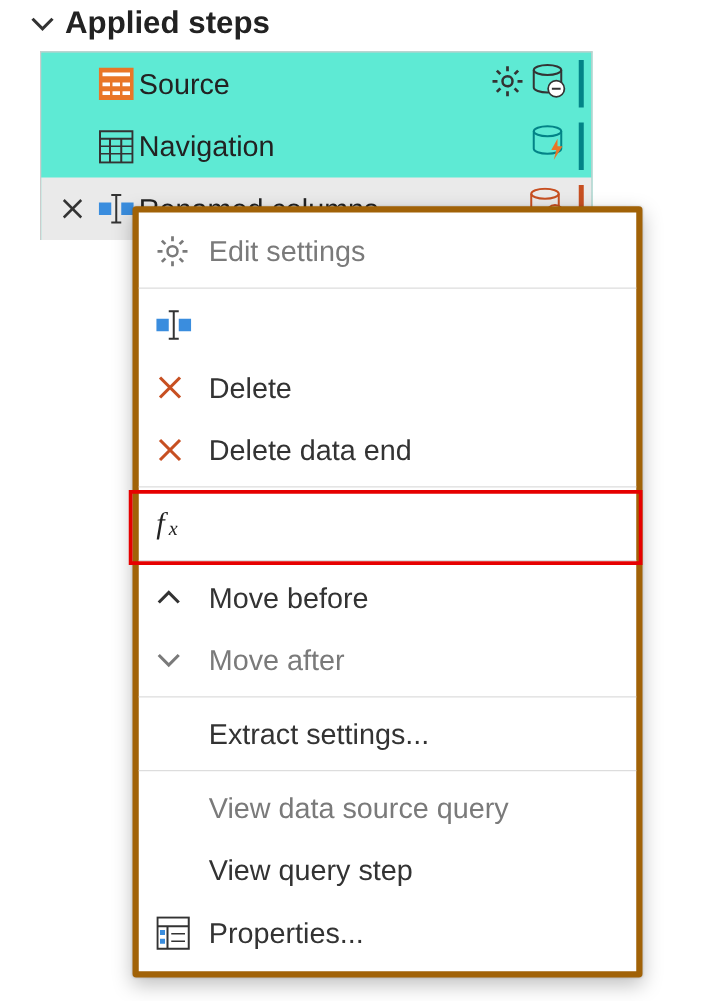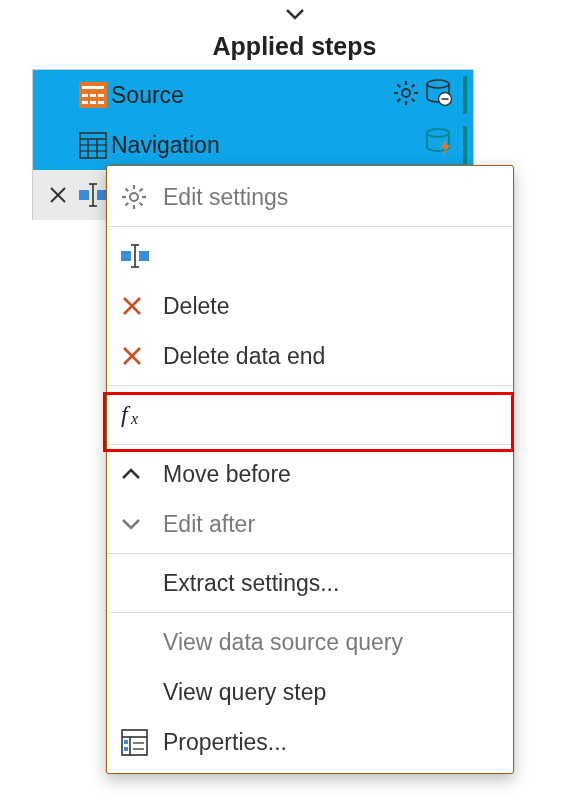--- a/index.html
+++ b/index.html
@@ -12,39 +12,38 @@
     height: 801px;
     overflow: hidden;
   }
   .panel {
     padding: 4px 0 0 0;
   }
   .panel-header {
     display: flex;
     align-items: center;
     gap: 8px;
-    padding: 0 0 6px 8px;
+    padding: 0 0 6px 24px;
     cursor: pointer;
-    flex-direction: column;
   }
   .panel-header .chev {
     display:inline-flex;
   }
   .panel-header h3 {
     margin: 0;
     font-size: 25px;
     font-weight: 600;
     color: #222;
   }
   .steps-box {
     border: 1px solid #ccc;
     border-bottom: none;
     margin: 2px 0 0 32px;
     width: 442px;
-    background: #0ea5e9;
+    background: #5eead4;
   }
   .step-row {
     display: flex;
     align-items: center;
     height: 50px;
     padding: 0 6px 0 8px;
     position: relative;
   }
   .step-row.selected {
     background: #eaeaea;
@@ -79,21 +78,21 @@
     margin-left: 4px;
   }
   .accent-teal { background: #038387; }
   .accent-orange { background: #C74F21; }
   .context-menu {
     position: absolute;
     left: 106px;
     top: 165px;
     width: 408px;
     background: #fff;
-    border: 1px solid #a16207;
+    border: 5px solid #a16207;
     border-radius: 3px;
     box-shadow: 0 6px 16px rgba(0,0,0,0.25), 0 0 2px rgba(0,0,0,0.15);
     padding: 6px 0;
     z-index: 10;
   }
   .menu-item {
     display: flex;
     align-items: center;
     height: 50px;
     padding: 0 12px 0 14px;
@@ -364,21 +363,21 @@
         </svg>
       </span>
     <span class="mi-label">Move before</span>
   </div>
   <div class="menu-item disabled">
     <span class="mi-icon">
         <svg width="20" height="20">
           <polyline points="2,6 10,14 18,6" fill="none" stroke="#7a7a7a" stroke-width="2.5"></polyline>
         </svg>
       </span>
-    <span class="mi-label">Edit after</span>
+    <span class="mi-label">Move after</span>
   </div>
   <div class="menu-sep"></div>
 
   <div class="menu-item">
     <span class="mi-icon"></span>
     <span class="mi-label">Extract settings...</span>
   </div>
   <div class="menu-sep"></div>
 
   <div class="menu-item disabled">

